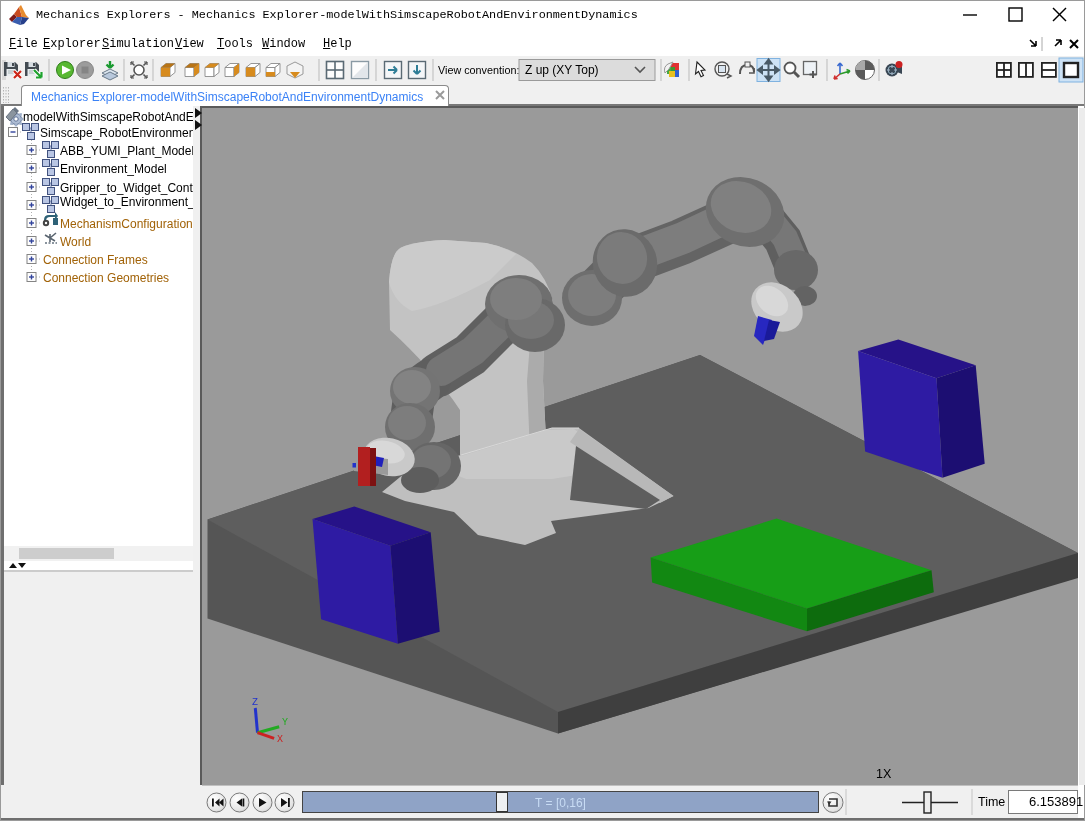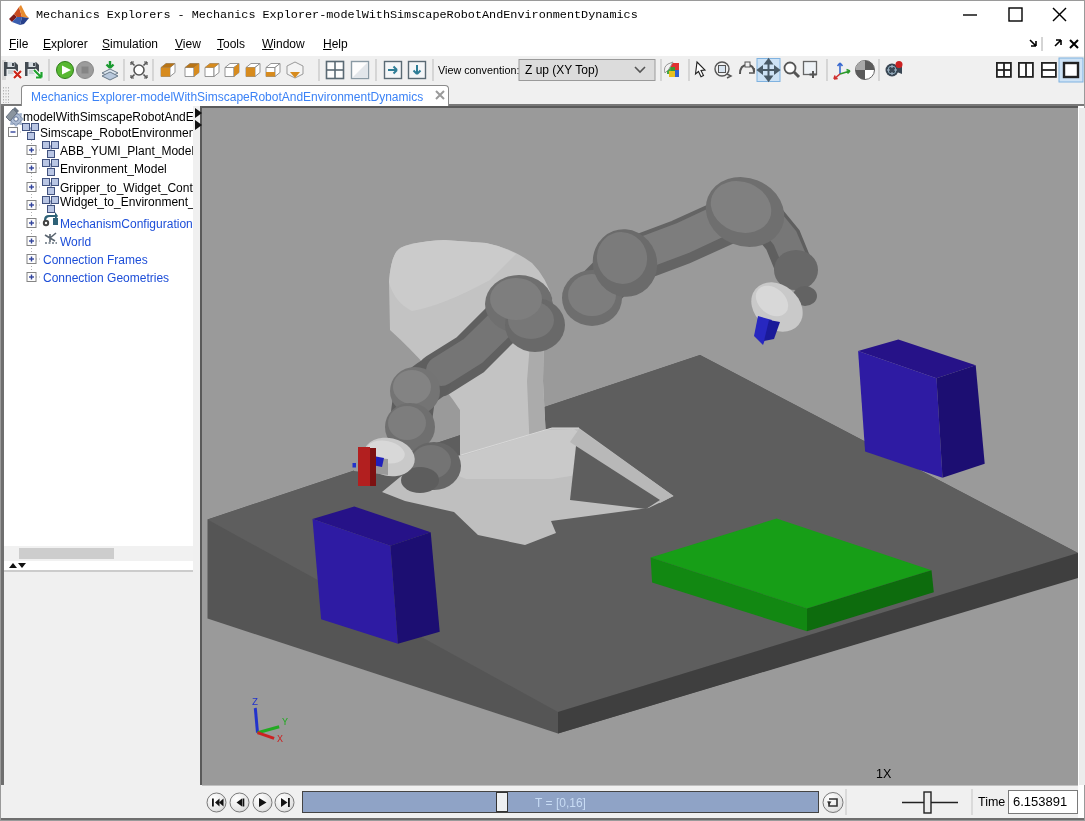--- a/index.html
+++ b/index.html
@@ -2,43 +2,43 @@
 <html><head>
 <meta charset="utf-8">
 <style>
 html,body{margin:0;padding:0;}
 body{width:1085px;height:821px;position:relative;font-family:"Liberation Sans",sans-serif;background:#fff;overflow:hidden;}
 .abs{position:absolute;}
 #frame{position:absolute;left:0;top:0;width:1085px;height:821px;box-sizing:border-box;border:1px solid #9a9a9a;}
 #titlebar{left:1px;top:1px;width:1083px;height:29px;background:#fff;}
 #title-text{left:36px;top:8px;font-size:11.8px;color:#000;font-family:Liberation Mono, monospace;}
 #menubar{left:1px;top:30px;width:1083px;height:26px;background:#fff;}
-.menu{position:absolute;top:37px;font-size:12px;color:#000;}
+.menu{position:absolute;top:37px;font-size:12px;color:#000;font-family:Liberation Mono, monospace;}
 .menu u{text-decoration:underline;}
 #toolbar{left:1px;top:56px;width:1083px;height:28px;background:#f0f0f0;}
 #tabbar{left:1px;top:84px;width:1083px;height:22px;background:#f0f0f0;}
 #tabline{left:1px;top:104px;width:1083px;height:2px;background:#787878;}
 #tab{left:21px;top:85px;width:428px;height:21px;background:#fff;border:1px solid #8a8a8a;border-bottom:none;border-radius:4px 4px 0 0;box-sizing:border-box;z-index:5;}
 #tabtext{left:31px;top:90px;font-size:12px;color:#3b82f6;z-index:6;}
 #treepanel{left:4px;top:106px;width:189px;height:440px;background:#fff;}
 #leftlower{left:4px;top:572px;width:189px;height:247px;background:#f0f0f0;}
 #hscroll{left:4px;top:546px;width:189px;height:15px;background:#f1f1f1;}
 #hthumb{left:19px;top:548px;width:95px;height:11px;background:#cdcdcd;}
 #splitter{left:193px;top:106px;width:9px;height:679px;background:#f0f0f0;border-right:2px solid #5a5a5a;box-sizing:border-box;}
 #viewport{left:202px;top:106px;width:876px;height:679px;background:#9a9a9a;border-top:2px solid #5a5a5a;box-sizing:content-box;}
 #rightstrip{left:1078px;top:108px;width:6px;height:677px;background:#ececec;border-left:1px solid #fff;}
 #playbar{left:202px;top:785px;width:876px;height:34px;background:#f0f0f0;border-top:1px solid #c0c0c0;box-sizing:border-box;}
 #playbar-left{left:1px;top:785px;width:201px;height:34px;background:#f0f0f0;}
 #bottomline{left:1px;top:818px;width:1083px;height:2px;background:#6e6e6e;}
 .treerow{position:absolute;font-size:12px;white-space:nowrap;}
-.gray{color:#1d4ed8;}
+.gray{color:#a16207;}
 #slider-track{left:302px;top:791px;width:517px;height:22px;background:#8fa3c6;border:1px solid #444;box-sizing:border-box;}
 #slider-text{left:302px;top:796px;width:517px;text-align:center;font-size:12px;color:#c8dcf4;}
 #slider-thumb{left:496px;top:792px;width:12px;height:20px;background:#eef0f2;border:1px solid #333;box-sizing:border-box;}
-#timebox{left:1008px;top:790px;width:70px;height:24px;background:#fff;border:1px solid #7a7a7a;box-sizing:border-box;font-size:13px;padding:3px 0 0 4px;}
+#timebox{left:1008px;top:790px;width:70px;height:24px;background:#fff;border:1px solid #7a7a7a;box-sizing:border-box;font-size:13px;padding:3px 0 0 20px;}
 #onex{left:876px;top:767px;font-size:12.5px;color:#000;}
 #timelbl{left:978px;top:795px;font-size:12.5px;color:#000;}
 </style>
 </head>
 <body>
 <div id="frame"></div>
 <div class="abs" id="titlebar"></div>
 <svg class="abs" style="left:8px;top:5px" width="22" height="22" viewBox="0 0 22 22">
   <polygon points="1,14 6,9 9,12 4,17" fill="#7d1b1b"></polygon>
   <polygon points="6,9 11,2 14,12 9,12" fill="#c84b20"></polygon>

